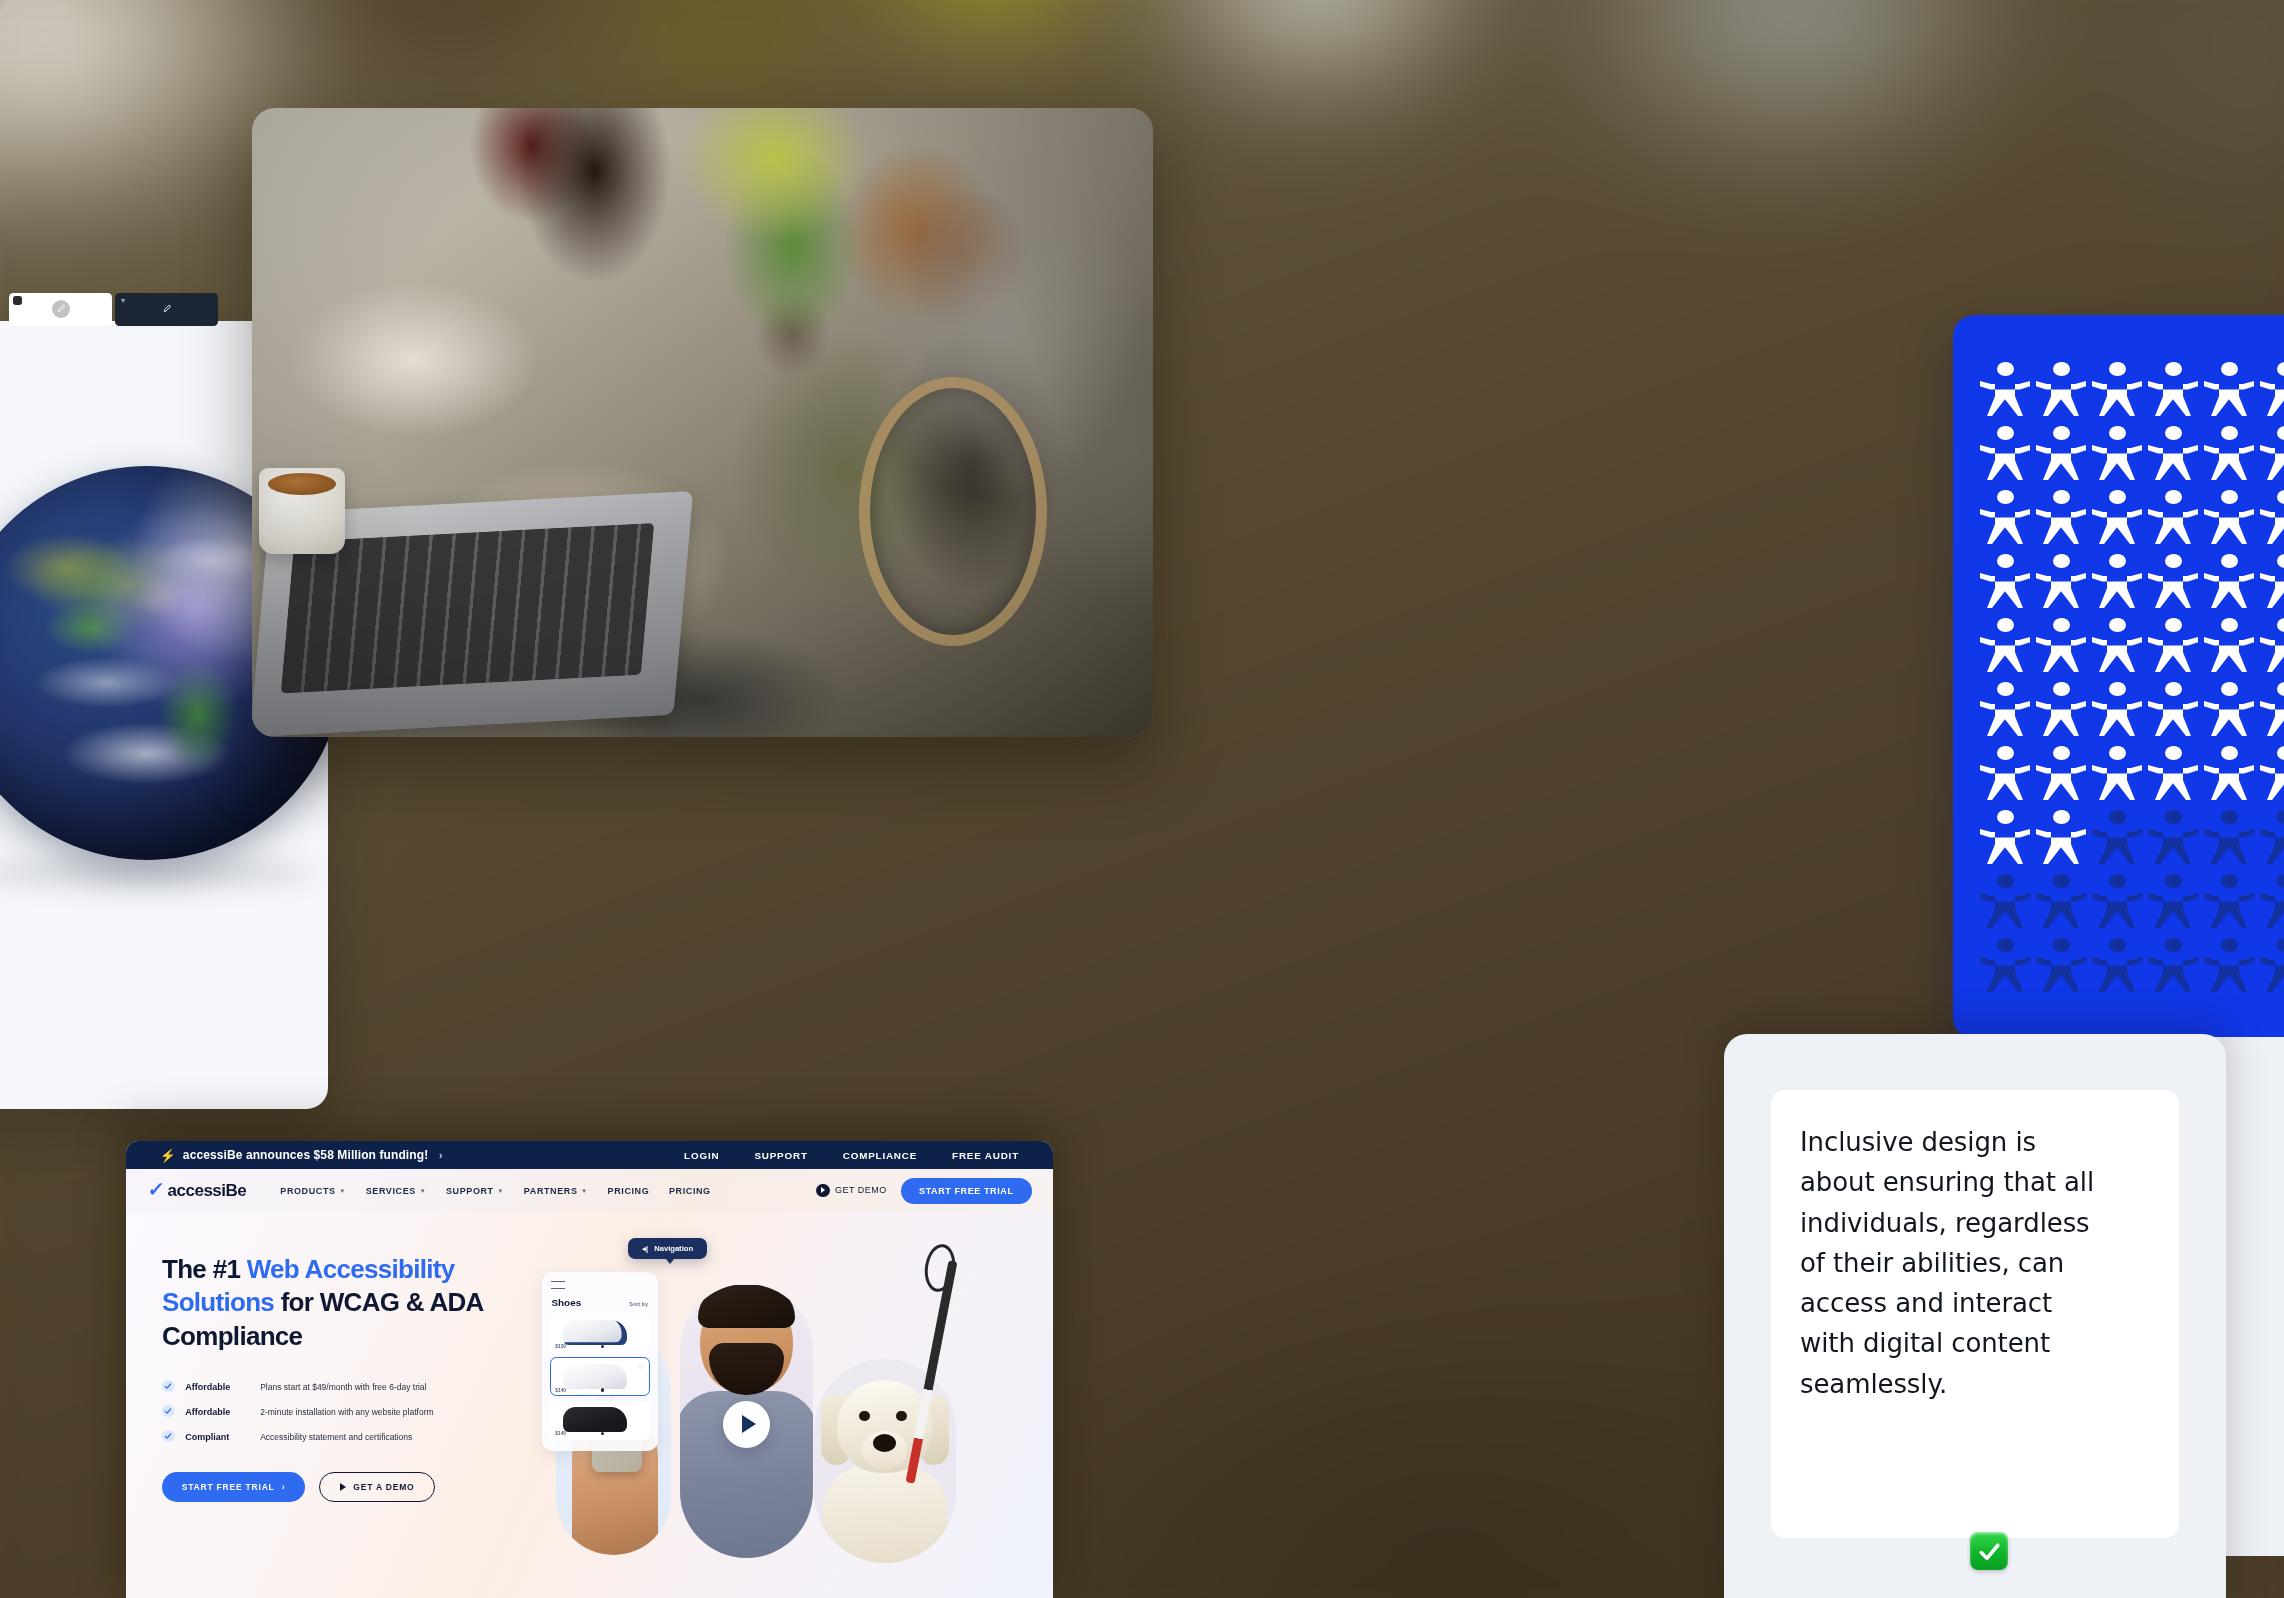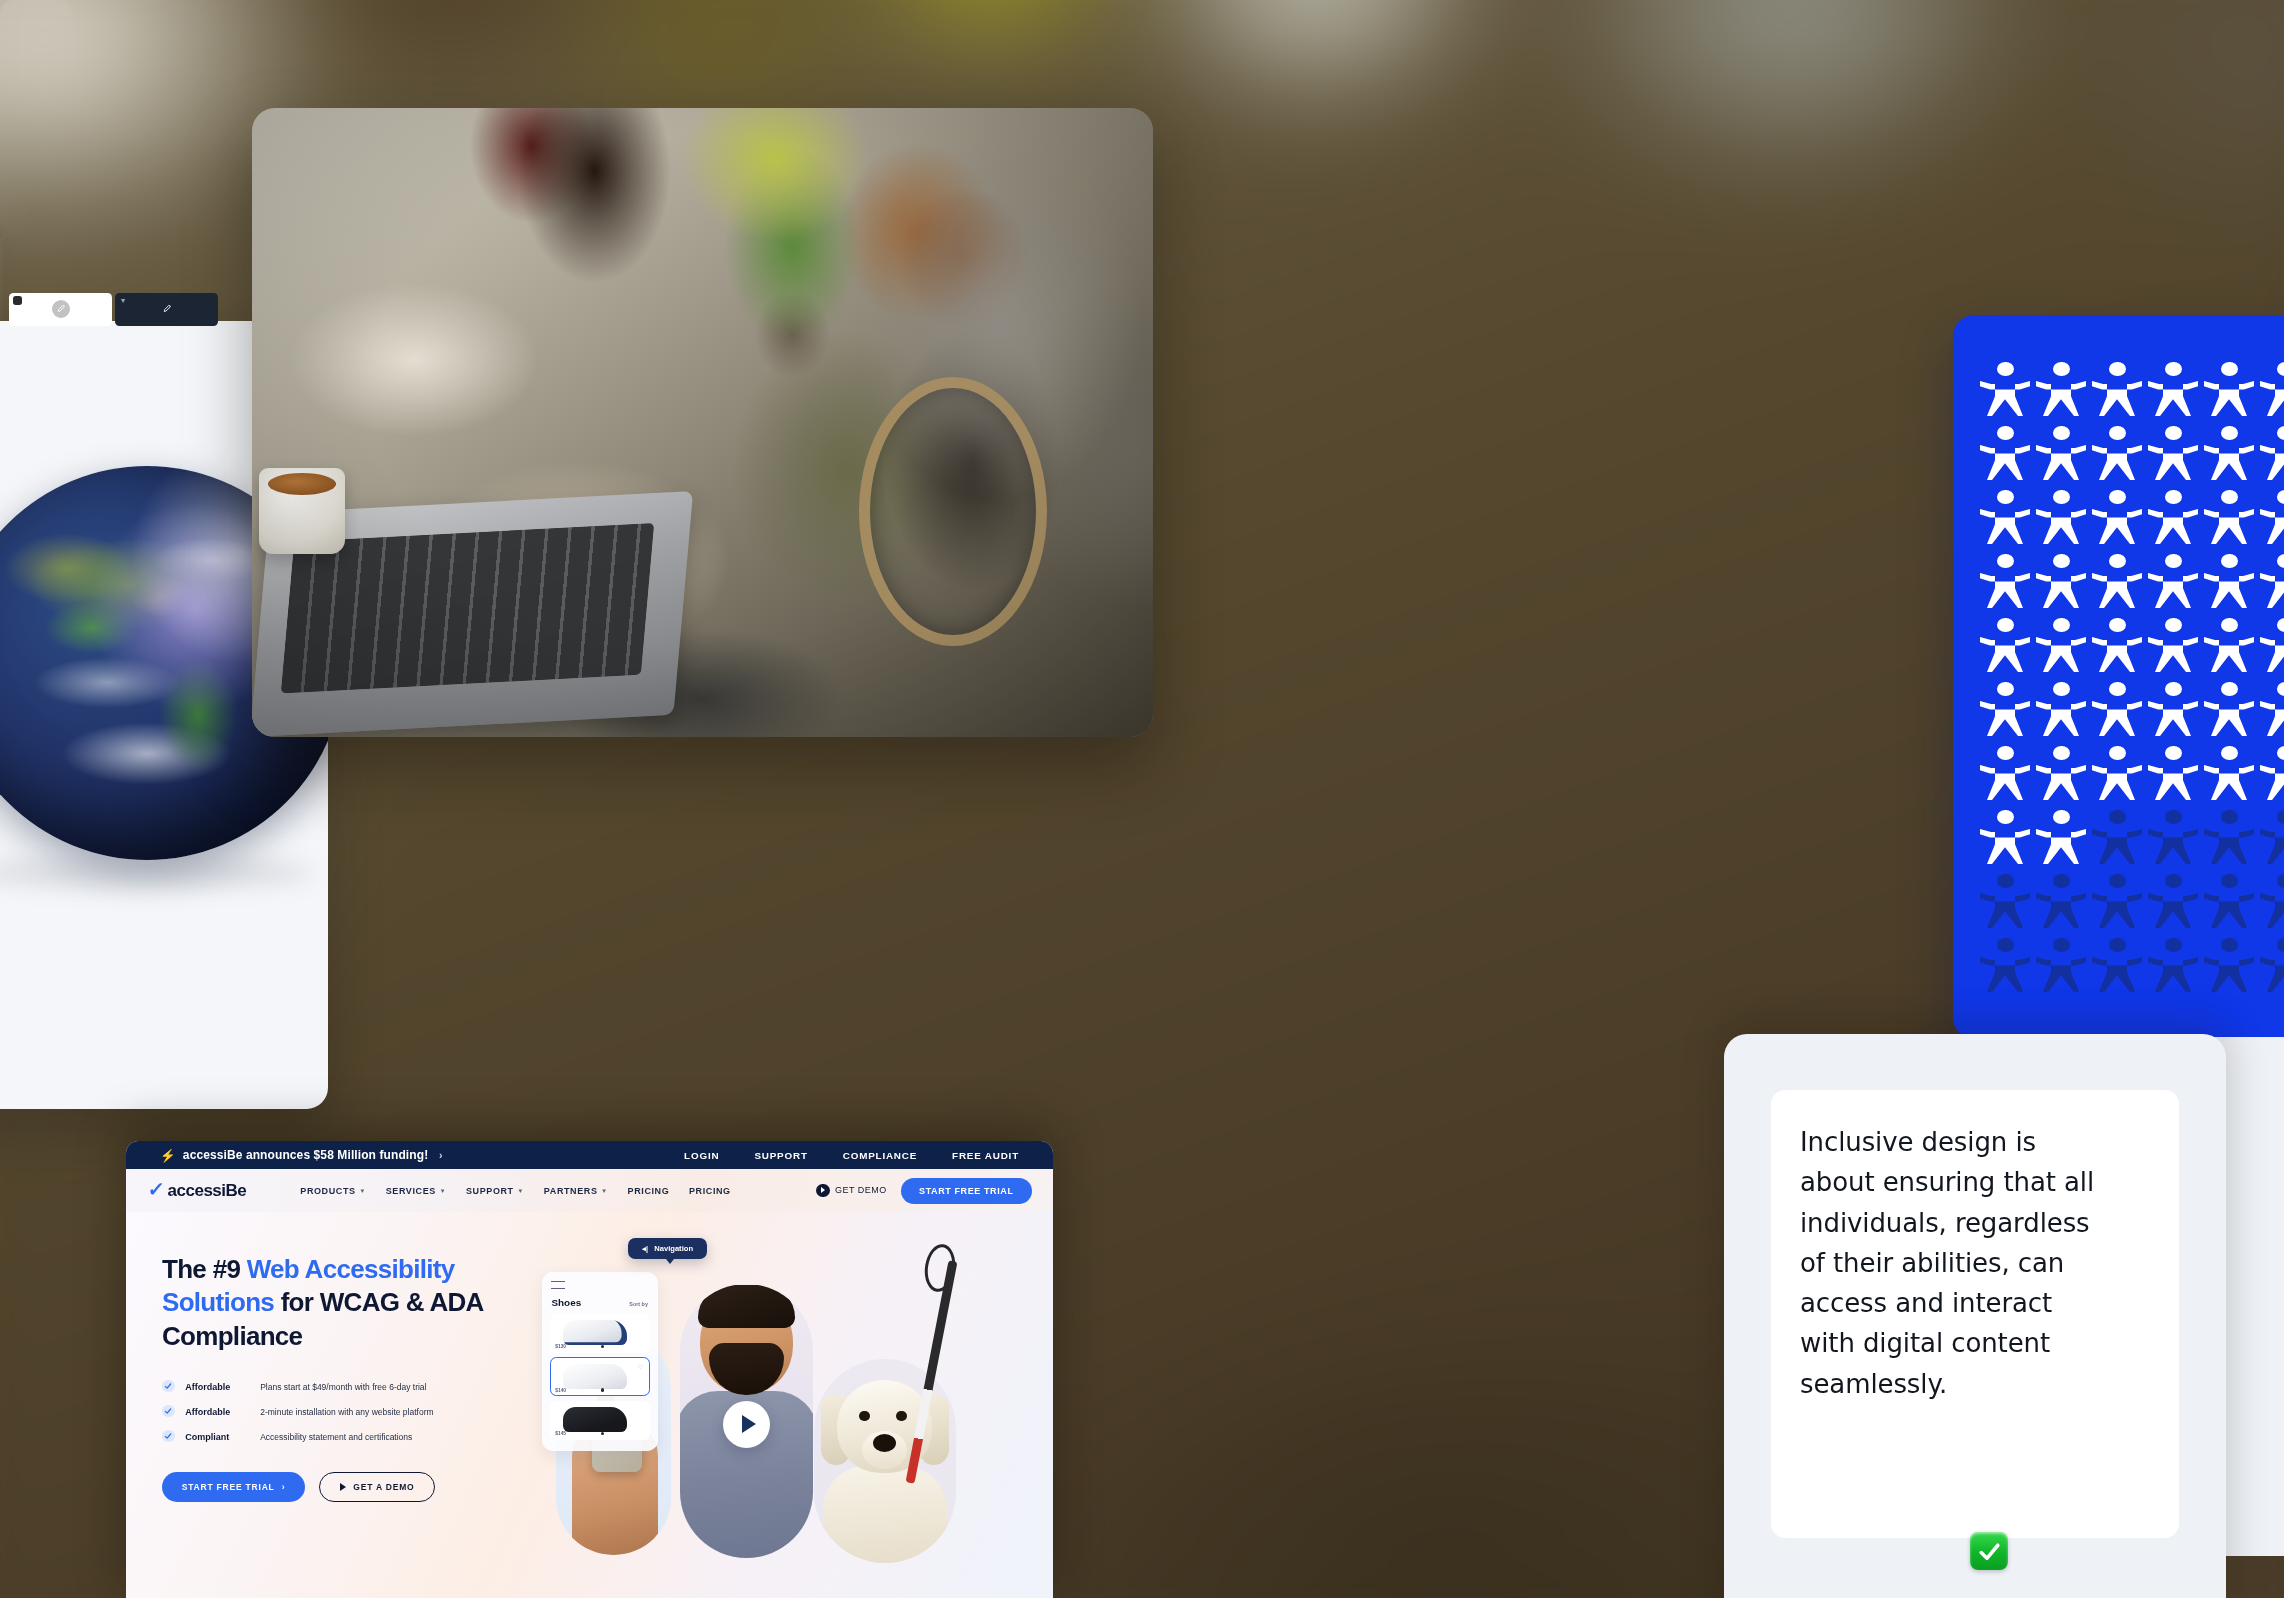--- a/index.html
+++ b/index.html
@@ -194,21 +194,21 @@
   #ab-toplinks span { font-size: 9.9px; font-weight: 700; letter-spacing: 0.8px; }
 
   #ab-nav {
     height: 43px; display: flex; align-items: center; padding: 0 21.5px;
     background: linear-gradient(100deg, #f7f5fb 0%, #f6f1f3 34%, #f9ece6 62%, #f7f2f2 100%);
     position: relative; z-index: 3;
   }
   #ab-logo { display: flex; align-items: center; gap: 3.6px; }
   #ab-logo .tick { color: #2f6bf0; font-size: 19.7px; font-weight: 700; line-height: 1; transform: translateY(-0.9px) skewX(-6deg); }
   #ab-logo .word { font-size: 17px; font-weight: 800; color: #0e1833; letter-spacing: -0.5px; }
-  #ab-menu { display: flex; gap: 19.7px; margin-left: 54px; }
+  #ab-menu { display: flex; gap: 19.7px; margin-left: 34px; }
   #ab-menu .mi { font-size: 9px; font-weight: 700; color: #1b2742; letter-spacing: 0.6px; display: flex; align-items: center; gap: 3.6px; }
   #ab-menu .mi .dd { font-size: 6.3px; opacity: .7; }
   #ab-actions { margin-left: auto; display: flex; align-items: center; gap: 14.3px; }
   #ab-demo { display: flex; align-items: center; gap: 5.4px; font-size: 9px; font-weight: 400; color: #0e1833; letter-spacing: 0.5px; }
   #ab-demo .pb { width: 13.4px; height: 13.4px; border-radius: 50%; background: #0e1833; display:flex; align-items:center; justify-content:center; }
   #ab-demo .pb i { border-left: 4.5px solid #fff; border-top: 3.1px solid transparent; border-bottom: 3.1px solid transparent; margin-left:0.9px; }
   #ab-trial {
     background: #2f6bf0; color: #fff; font-size: 9px; font-weight: 800; letter-spacing: 0.6px;
     padding: 8px 18px; border-radius: 89px; border: none;
   }
@@ -690,21 +690,21 @@
             <i></i>
           </span>
         <span>GET DEMO</span>
       </span>
       <button id="ab-trial">START FREE TRIAL</button>
     </div>
   </div>
 
   <div id="ab-hero">
     <div id="ab-hero-left">
-      <h1 id="ab-h1"><span>The #9 </span><span class="blue">Web Accessibility Solutions</span><span> for WCAG &amp; ADA Compliance</span></h1>
+      <h1 id="ab-h1"><span>The #1 </span><span class="blue">Web Accessibility Solutions</span><span> for WCAG &amp; ADA Compliance</span></h1>
 
       <div id="ab-feats">
         <div class="ab-feat">
           <span class="fc">
               <svg viewBox="0 0 24 24" fill="none" stroke="#2f6bf0" stroke-width="3.6" stroke-linecap="round" stroke-linejoin="round">
                 <polyline points="4 13 9.5 18.5 20 6"></polyline>
               </svg>
             </span>
           <span class="ft">Affordable</span>
           <span class="fd">Plans start at $49/month with free 6-day trial</span>

